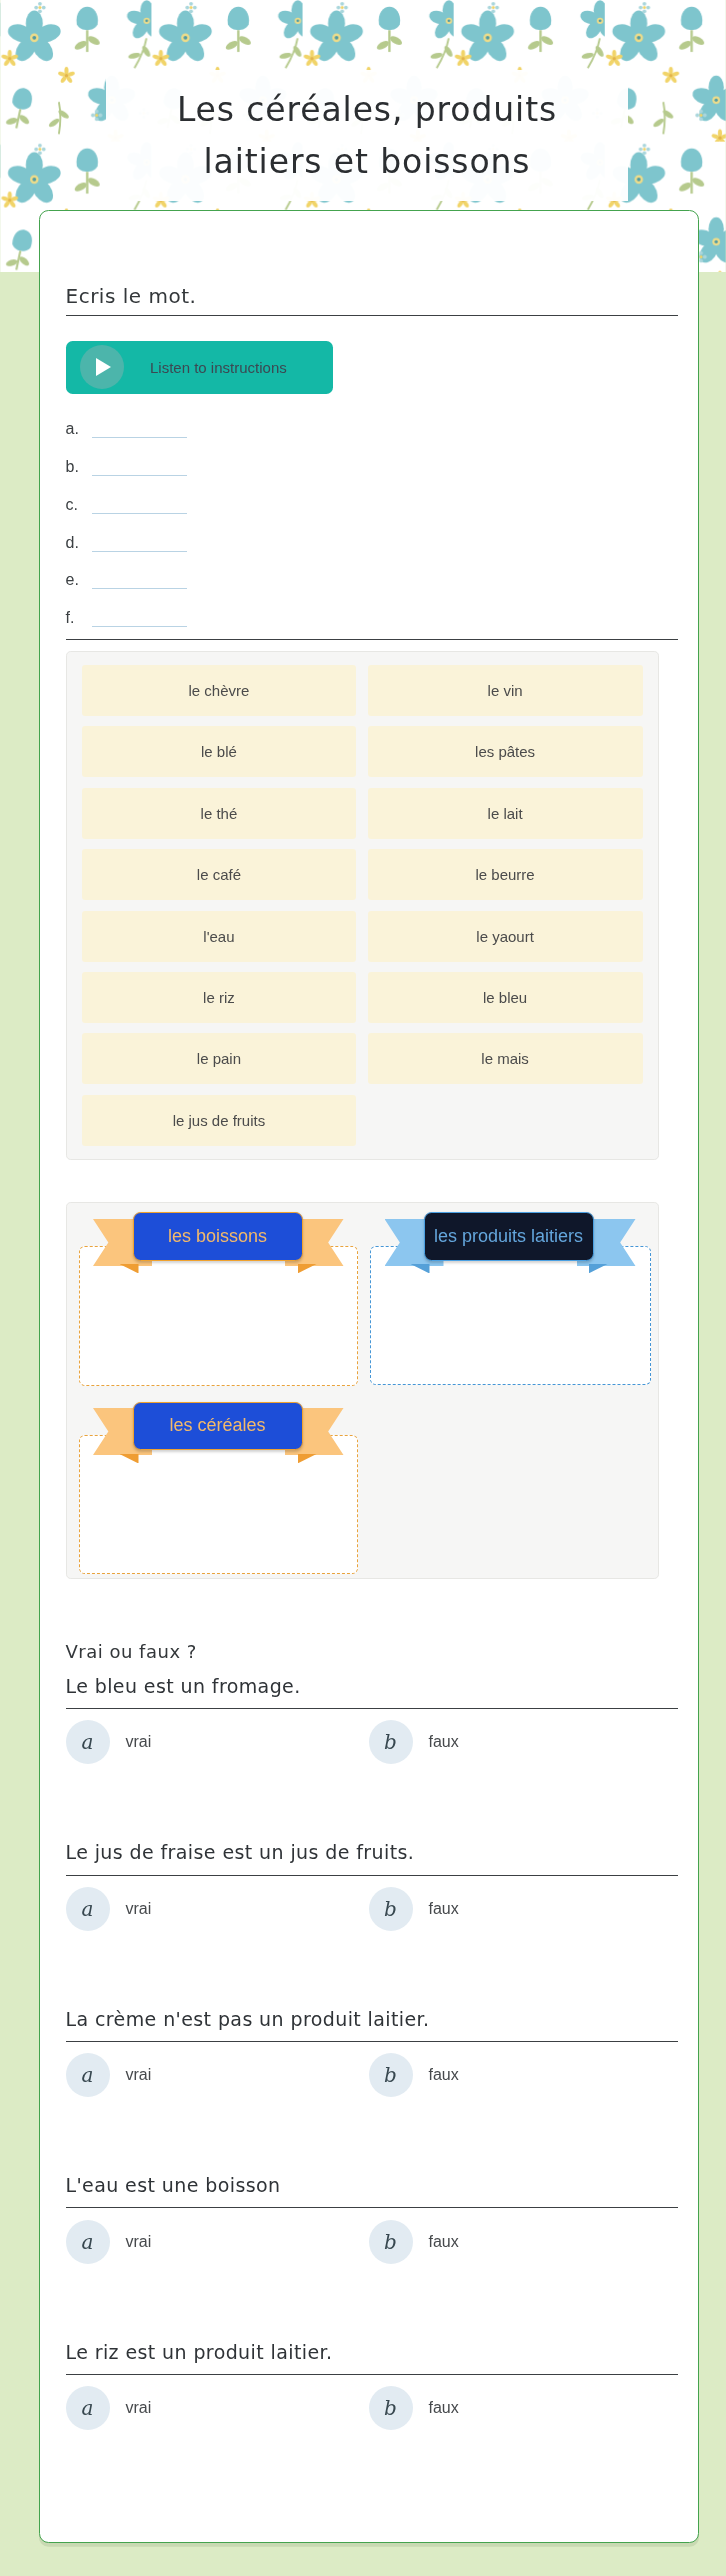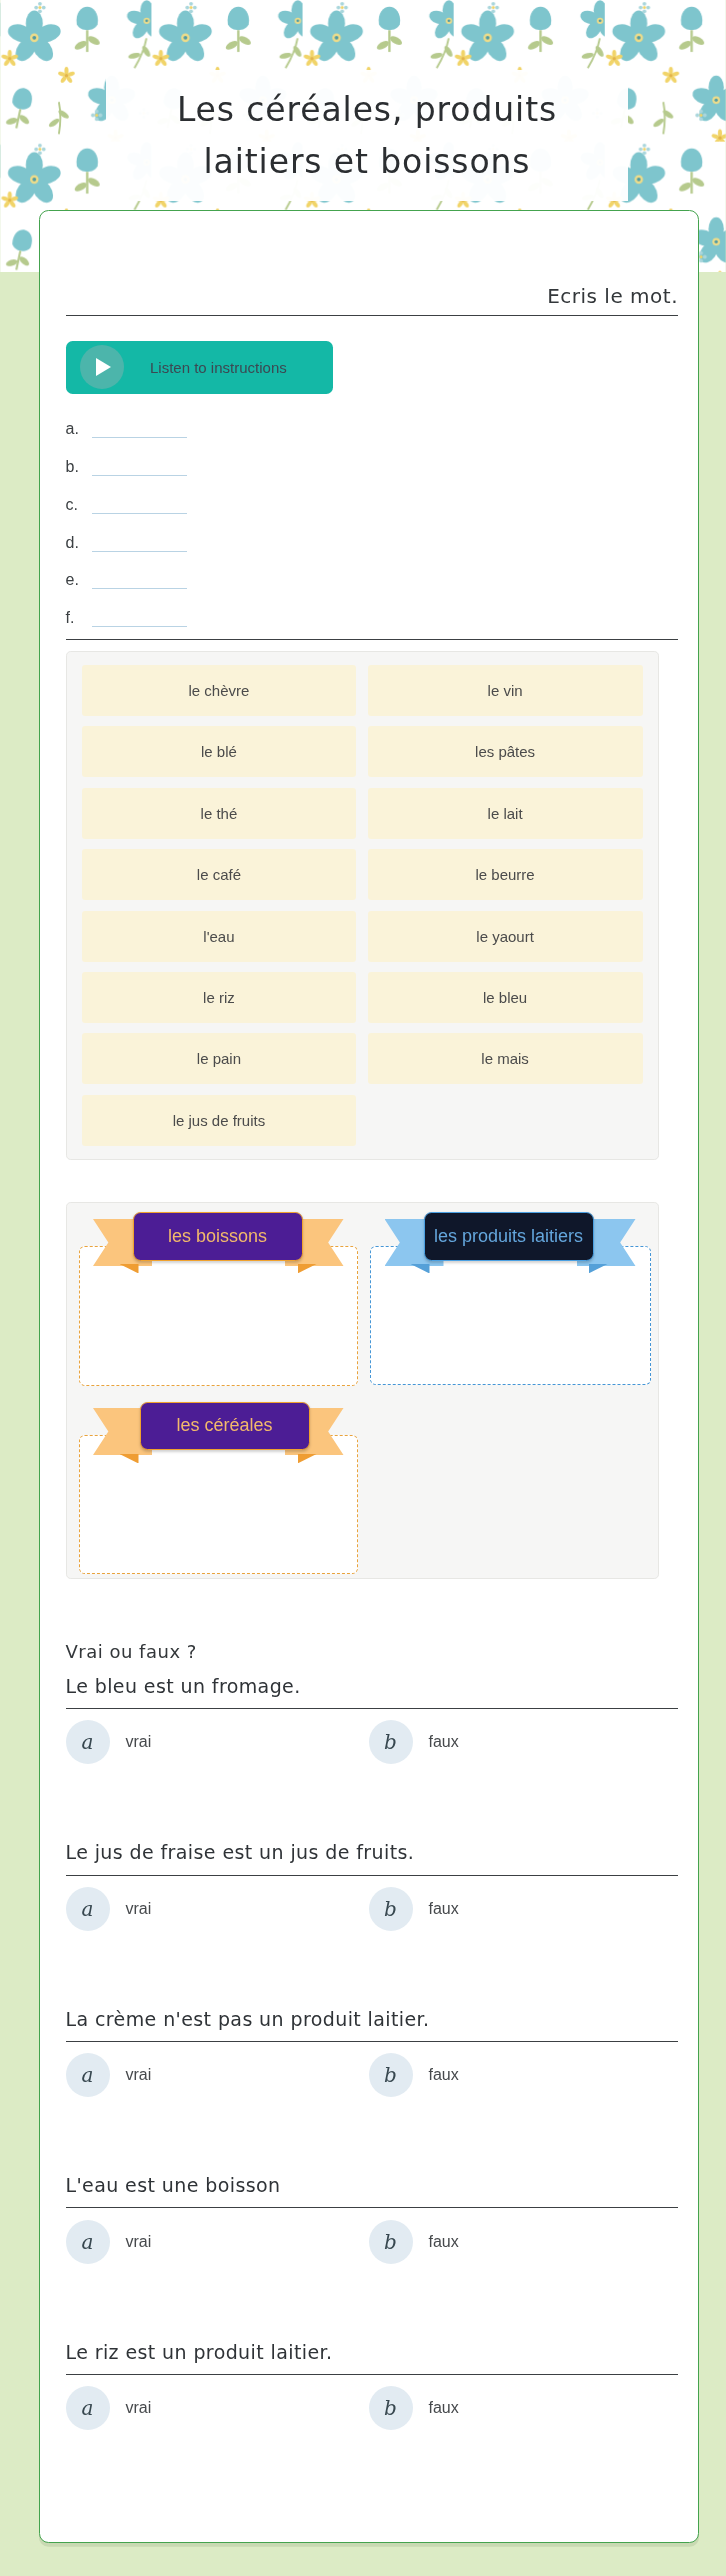--- a/index.html
+++ b/index.html
@@ -27,21 +27,21 @@
   .card {
     position:absolute; left:39px; top:210px; width:660px; height:2333px;
     background:#ffffff; border:1.9px solid #44a34e; border-radius:9.5px;
     box-shadow:0 3.8px 0 rgba(60,90,40,0.12);
     padding:0 20px 0 25.5px;
   }
   .hand-h { font-size:20px; line-height:24.6px; color:#33373a; letter-spacing:0.5px; }
   .rule { border-top:1.9px solid #3c4043; width:100%; }
 
   
-  .h-ecris { margin-top:73px;text-align:right; }
+  .h-ecris { margin-top:73px; }
   .rule-1 { margin-top:6.6px; }
   .listen-btn {
     margin-top:24.6px; width:267px; height:53px; background:#14b8a6; border:none;
     border-radius:6.6px; display:flex; align-items:center; cursor:pointer;
     font-size:15px; color:#3c4852; padding-left:14px; text-align:left;
   }
   .play-circle {
     width:44px; height:44px; border-radius:50%; background:#4cb5ab;
     display:flex; align-items:center; justify-content:center; flex:0 0 auto;
   }
@@ -85,25 +85,25 @@
   .dzone.blue   { border:1.9px dashed #4596d6; }
   .z-boissons { left:12.3px;  top:43px;  width:279px; height:140px; }
   .z-laitiers { left:303px; top:43px;  width:281px; height:139px; }
   .z-cereales { left:12.3px;  top:232px; width:279px; height:139px; }
 
   .ribbon-label {
     position:absolute; width:170px; z-index:3; text-align:center;
     border-radius:7.6px; font-size:18px; line-height:23.6px; padding:11.3px 7.6px;
     box-shadow:0 1.9px 2.8px rgba(0,0,0,0.18);
   }
-  .ribbon-label.orange { border:1.9px solid #f0a22e; background:#4c1d95; color:#f2b96b; }
+  .ribbon-label.orange { border:1.9px solid #f0a22e; background:#1d4ed8; color:#f2b96b; }
   .ribbon-label.blue   { border:1.9px solid #4aa0e2; background:#0f172a; color:#64a6dc; }
   .rl-boissons { left:66px;  top:9.5px; }
   .rl-laitiers { left:357px; top:9.5px; }
-  .rl-cereales { left:66px;  top:199px;margin-left:7px; }
+  .rl-cereales { left:66px;  top:199px; }
 
   .fold { position:absolute; width:59px; height:47px; z-index:1; }
   .fold.orange { background:#fbc57d; }
   .fold.blue   { background:#8cc6ef; }
   .fold.fl { clip-path:polygon(0 0,100% 0,100% 100%,0 100%,26% 50%); }
   .fold.fr { clip-path:polygon(0 0,100% 0,74% 50%,100% 100%,0 100%); }
   .f-b-l { left:26.5px;  top:16px; }  .f-b-r { left:218px; top:16px; }
   .f-l-l { left:318px; top:16px; }  .f-l-r { left:510px; top:16px; }
   .f-c-l { left:26.5px;  top:205px; } .f-c-r { left:218px; top:205px; }
   .fold-shadow { position:absolute; width:19px; height:9.5px; z-index:2; }

